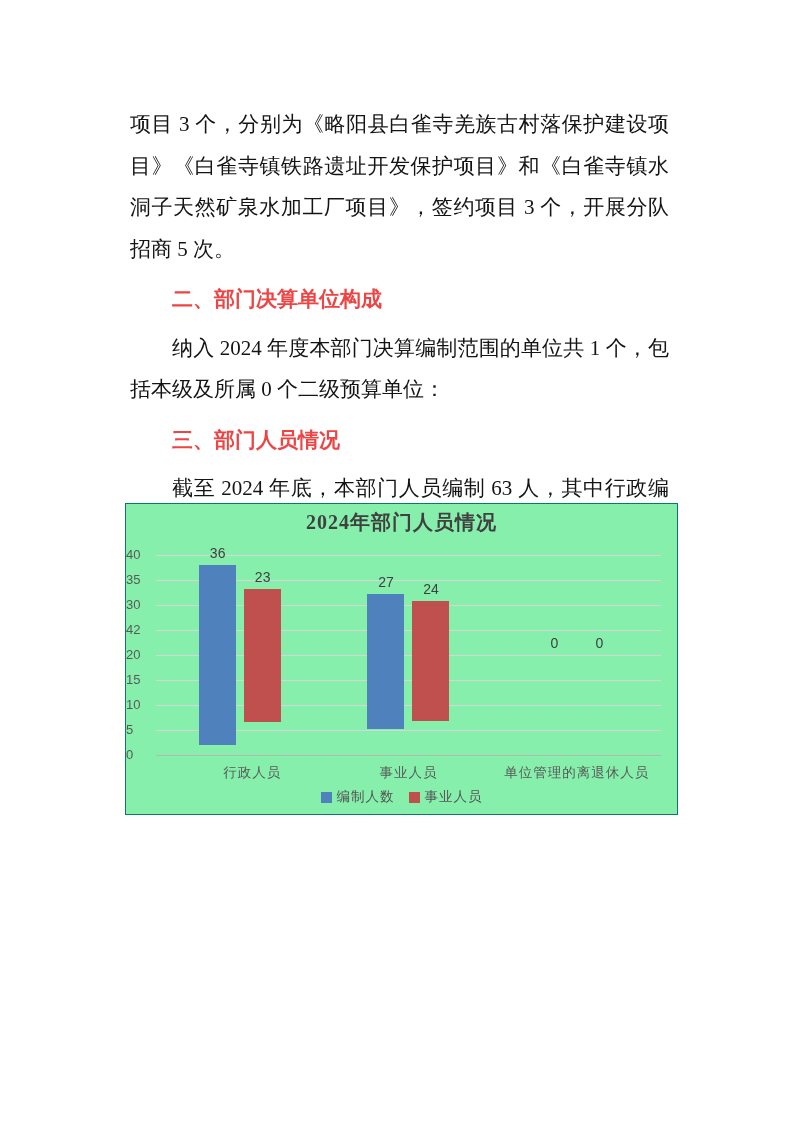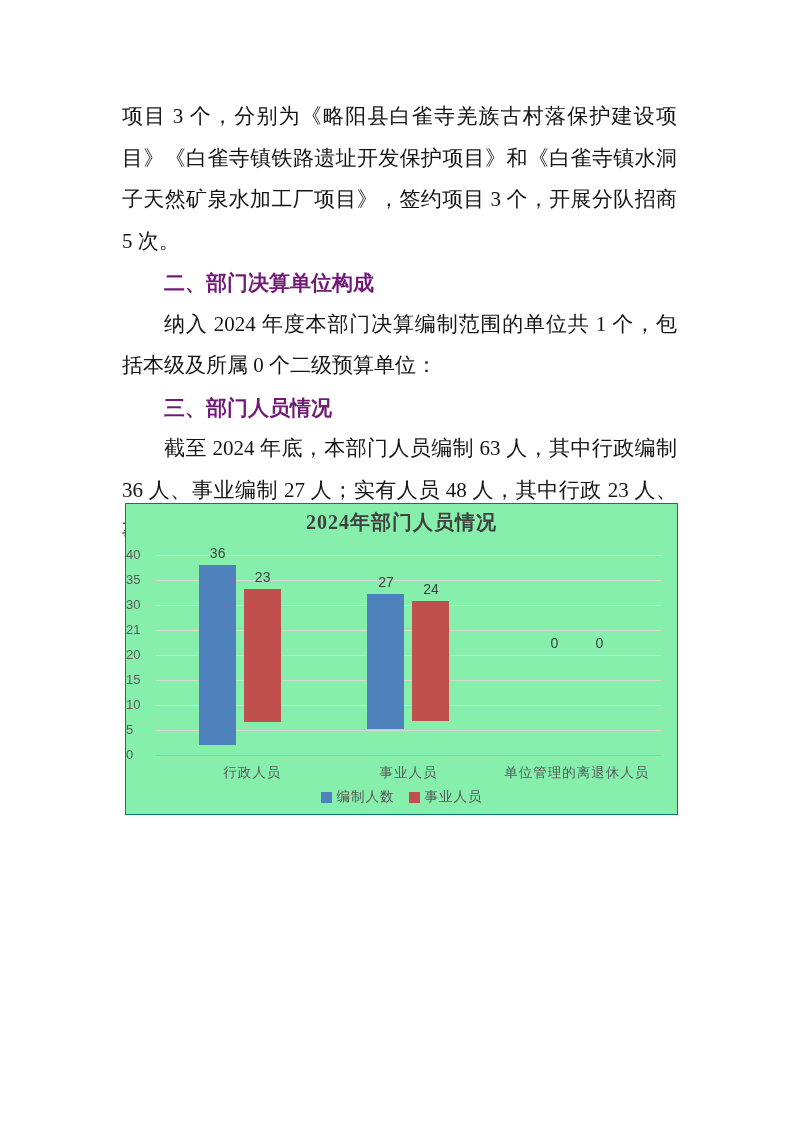--- a/index.html
+++ b/index.html
@@ -14,31 +14,31 @@
   .text-block {
     position: absolute;
     left: 122px;
     top: 96px;
     width: 555px;
     font-size: 21px;
     line-height: 41.5px;
     color: #141414;
     text-align: justify;
   }
-  .text-block p { margin: 0; }
+  .text-block p { margin: 8px; }
   .para { text-indent: 2em; }
   .para-continuation { text-indent: 0; }
   .section-heading {
     margin: 0;
     text-indent: 2em;
     font-family: "Liberation Sans", "DejaVu Sans", sans-serif;
     font-weight: bold;
     font-size: 21px;
     line-height: 41.5px;
-    color: #701a75;
+    color: #ef4444;
     text-align: left;
   }
   
   .chart-box {
     position: absolute;
     left: 125px;
     top: 503px;
     width: 553px;
     height: 312px;
     background: #86efac;
@@ -151,21 +151,21 @@
       <div class="ytick" style="top: 242px;">0</div>
       <div class="gridline" style="left: 30px; top: 226px; width: 505px;"></div>
       <div class="ytick" style="top: 217px;">5</div>
       <div class="gridline" style="left: 30px; top: 201px; width: 505px;"></div>
       <div class="ytick" style="top: 192px;">10</div>
       <div class="gridline" style="left: 30px; top: 176px; width: 505px;"></div>
       <div class="ytick" style="top: 167px;">15</div>
       <div class="gridline" style="left: 30px; top: 151px; width: 505px;"></div>
       <div class="ytick" style="top: 142px;">20</div>
       <div class="gridline" style="left: 30px; top: 126px; width: 505px;"></div>
-      <div class="ytick" style="top: 117px;">21</div>
+      <div class="ytick" style="top: 117px;">42</div>
       <div class="gridline" style="left: 30px; top: 101px; width: 505px;"></div>
       <div class="ytick" style="top: 92px;">30</div>
       <div class="gridline" style="left: 30px; top: 76px; width: 505px;"></div>
       <div class="ytick" style="top: 67px;">35</div>
       <div class="gridline" style="left: 30px; top: 51px; width: 505px;"></div>
       <div class="ytick" style="top: 42px;">40</div>
       <div class="slot" style="left: 30px; top: 51px; width: 168.333px; height: 200px;">
         <div class="bar" style="height: 180px; background: rgb(79, 129, 189);">
           <div class="bar-label">36</div>
         </div>

